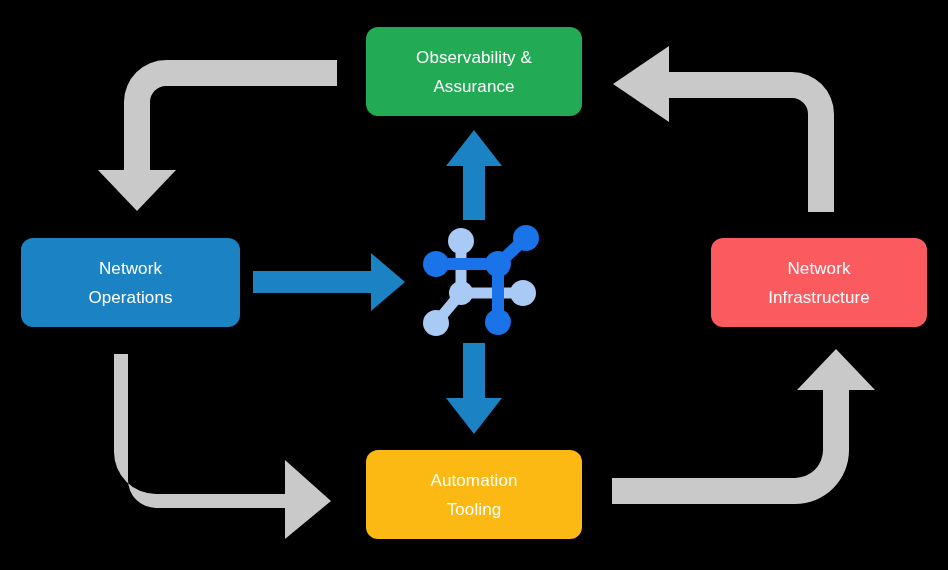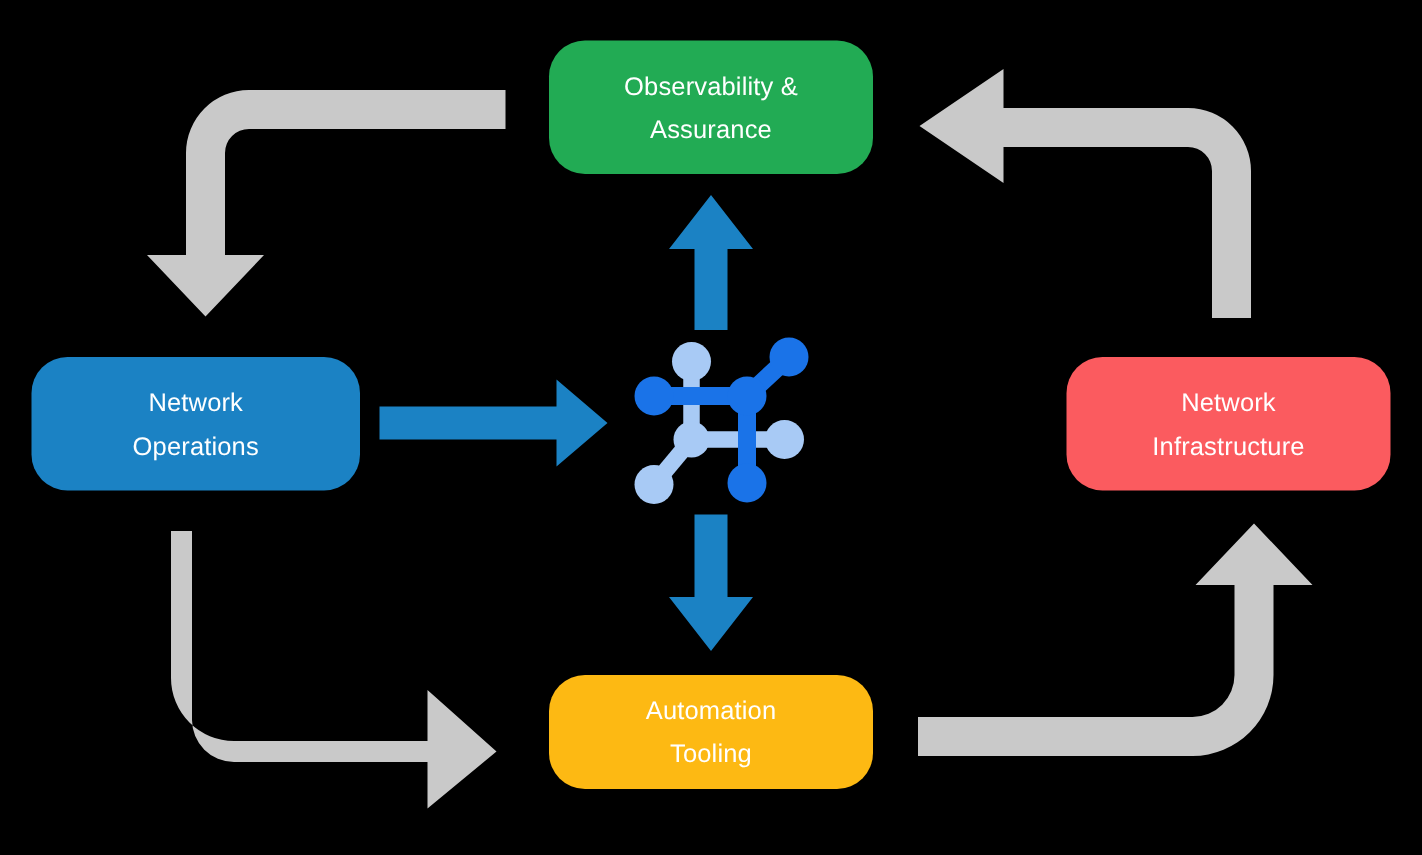--- a/index.html
+++ b/index.html
@@ -12,21 +12,21 @@
   }
   #canvas {
     position: relative;
     width: 948px;
     height: 570px;
     background: #000000;
     overflow: hidden;
   }
   .node-box {
     position: absolute;
-    border-radius: 24px;
+    border-radius: 12px;
     display: flex;
     align-items: center;
     justify-content: center;
     text-align: center;
     color: #ffffff;
     font-size: 17px;
     line-height: 29px;
     font-weight: 400;
     letter-spacing: 0.1px;
     box-sizing: border-box;
@@ -39,21 +39,21 @@
   }
   #box-network-operations {
     left: 21px;   top: 238px; width: 219px; height: 89px;
     background: #1b82c4;
   }
   #box-network-infrastructure {
     left: 711px;  top: 238px; width: 216px; height: 89px;
     background: #fb5b5f;
   }
   #box-automation-tooling {
-    left: 366px;  top: 450px; width: 216px; height: 76px;
+    left: 366px;  top: 450px; width: 216px; height: 89px;
     background: #fdb913;
   }
   .svg-layer {
     position: absolute;
     left: 0; top: 0;
     width: 948px;
     height: 570px;
   }
   #hub-icon {
     position: absolute;

